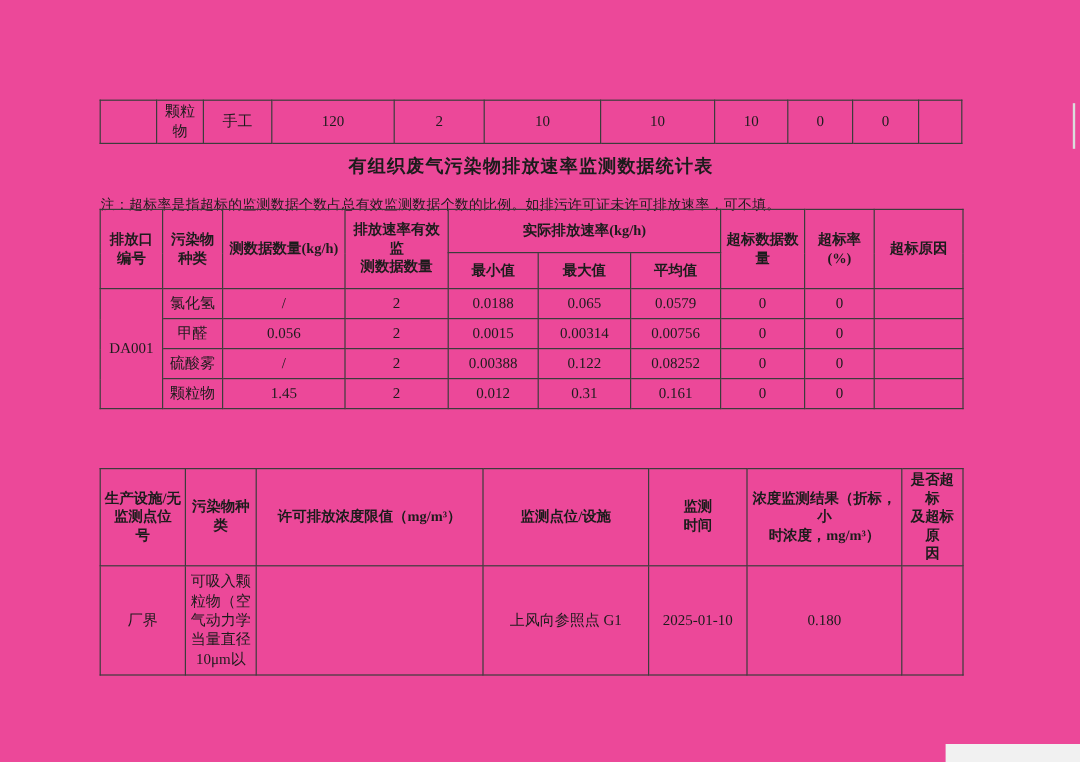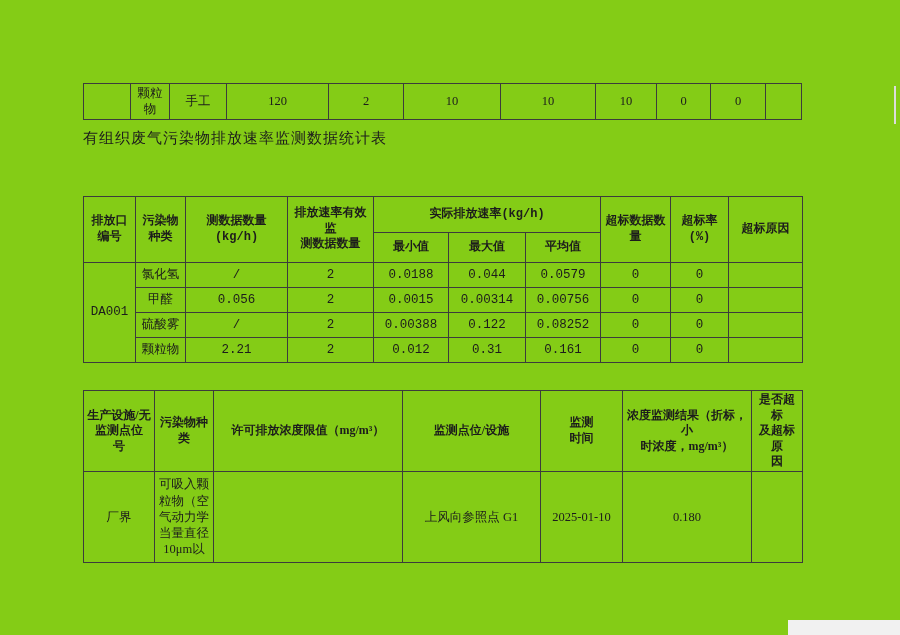--- a/index.html
+++ b/index.html
@@ -1,21 +1,21 @@
 <!DOCTYPE html>
 <html><head>
 <meta charset="utf-8">
 <style>
   html, body { margin: 0; padding: 0; background: #e9e9e9; }
   .page {
     position: relative;
     width: 900px;
     height: 635px;
     margin: 0 auto;
-    background: #84cc16;
+    background: #ec4899;
     font-family: "Liberation Serif", "DejaVu Serif", serif;
     color: #1c1c1c;
     overflow: hidden;
   }
   table {
     position: absolute;
     border-collapse: collapse;
     table-layout: fixed;
   }
   td, th {
@@ -24,29 +24,29 @@
     vertical-align: middle;
     white-space: pre-line;
     overflow: hidden;
     padding: 1px 2px;
     font-size: 12.5px;
     line-height: 1.3;
     font-weight: normal;
   }
   th { font-weight: bold; font-size: 12px; }
   .tbl-top    { left: 83px;  top: 83px;  width: 718px; }
-  .tbl-rate   { left: 83px;  top: 196px; width: 719px; font-family: Liberation Mono, monospace; }
+  .tbl-rate   { left: 83px;  top: 174px; width: 719px; }
   .tbl-conc   { left: 83px;  top: 390px; width: 719px; }
   .tbl-top td { height: 29px; }
   .doc-title {
     position: absolute;
     left: 83px;
     width: 719px;
-    text-align: left;
-    font-weight: normal;
+    text-align: center;
+    font-weight: bold;
     font-size: 15px;
     letter-spacing: 1px;
   }
   .title-1 { top: 129px; }
   .title-2 { top: 356px; }
   .note {
     position: absolute;
     left: 84px;
     top: 163px;
     font-size: 11.5px;
@@ -102,20 +102,21 @@
       <td>10</td>
       <td>0</td>
       <td>0</td>
       <td></td>
     </tr>
   </tbody>
     </table>
 
   <div class="doc-title title-1">有组织废气污染物排放速率监测数据统计表</div>
 
+  <div class="note">注：超标率是指超标的监测数据个数占总有效监测数据个数的比例。如排污许可证未许可排放速率，可不填。</div>
 
   <table class="tbl-rate">
     <colgroup>
       <col style="width:52px">
         <col style="width:50px">
         <col style="width:102px">
       <col style="width:86px">
         <col style="width:75px">
         <col style="width:77px">
       <col style="width:75px">
@@ -145,21 +146,21 @@
         <th>平均值</th>
       </tr>
     </thead>
     <tbody>
       <tr class="d-row">
         <td rowspan="4">DA001</td>
         <td>氯化氢</td>
         <td>/</td>
         <td>2</td>
         <td>0.0188</td>
-        <td>0.044</td>
+        <td>0.065</td>
         <td>0.0579</td>
         <td>0</td>
         <td>0</td>
         <td></td>
       </tr>
       <tr class="d-row">
         <td>甲醛</td>
         <td>0.056</td>
         <td>2</td>
         <td>0.0015</td>
@@ -175,21 +176,21 @@
         <td>2</td>
         <td>0.00388</td>
         <td>0.122</td>
         <td>0.08252</td>
         <td>0</td>
         <td>0</td>
         <td></td>
       </tr>
       <tr class="d-row">
         <td>颗粒物</td>
-        <td>2.21</td>
+        <td>1.45</td>
         <td>2</td>
         <td>0.012</td>
         <td>0.31</td>
         <td>0.161</td>
         <td>0</td>
         <td>0</td>
         <td></td>
       </tr>
     </tbody>
   </table>

